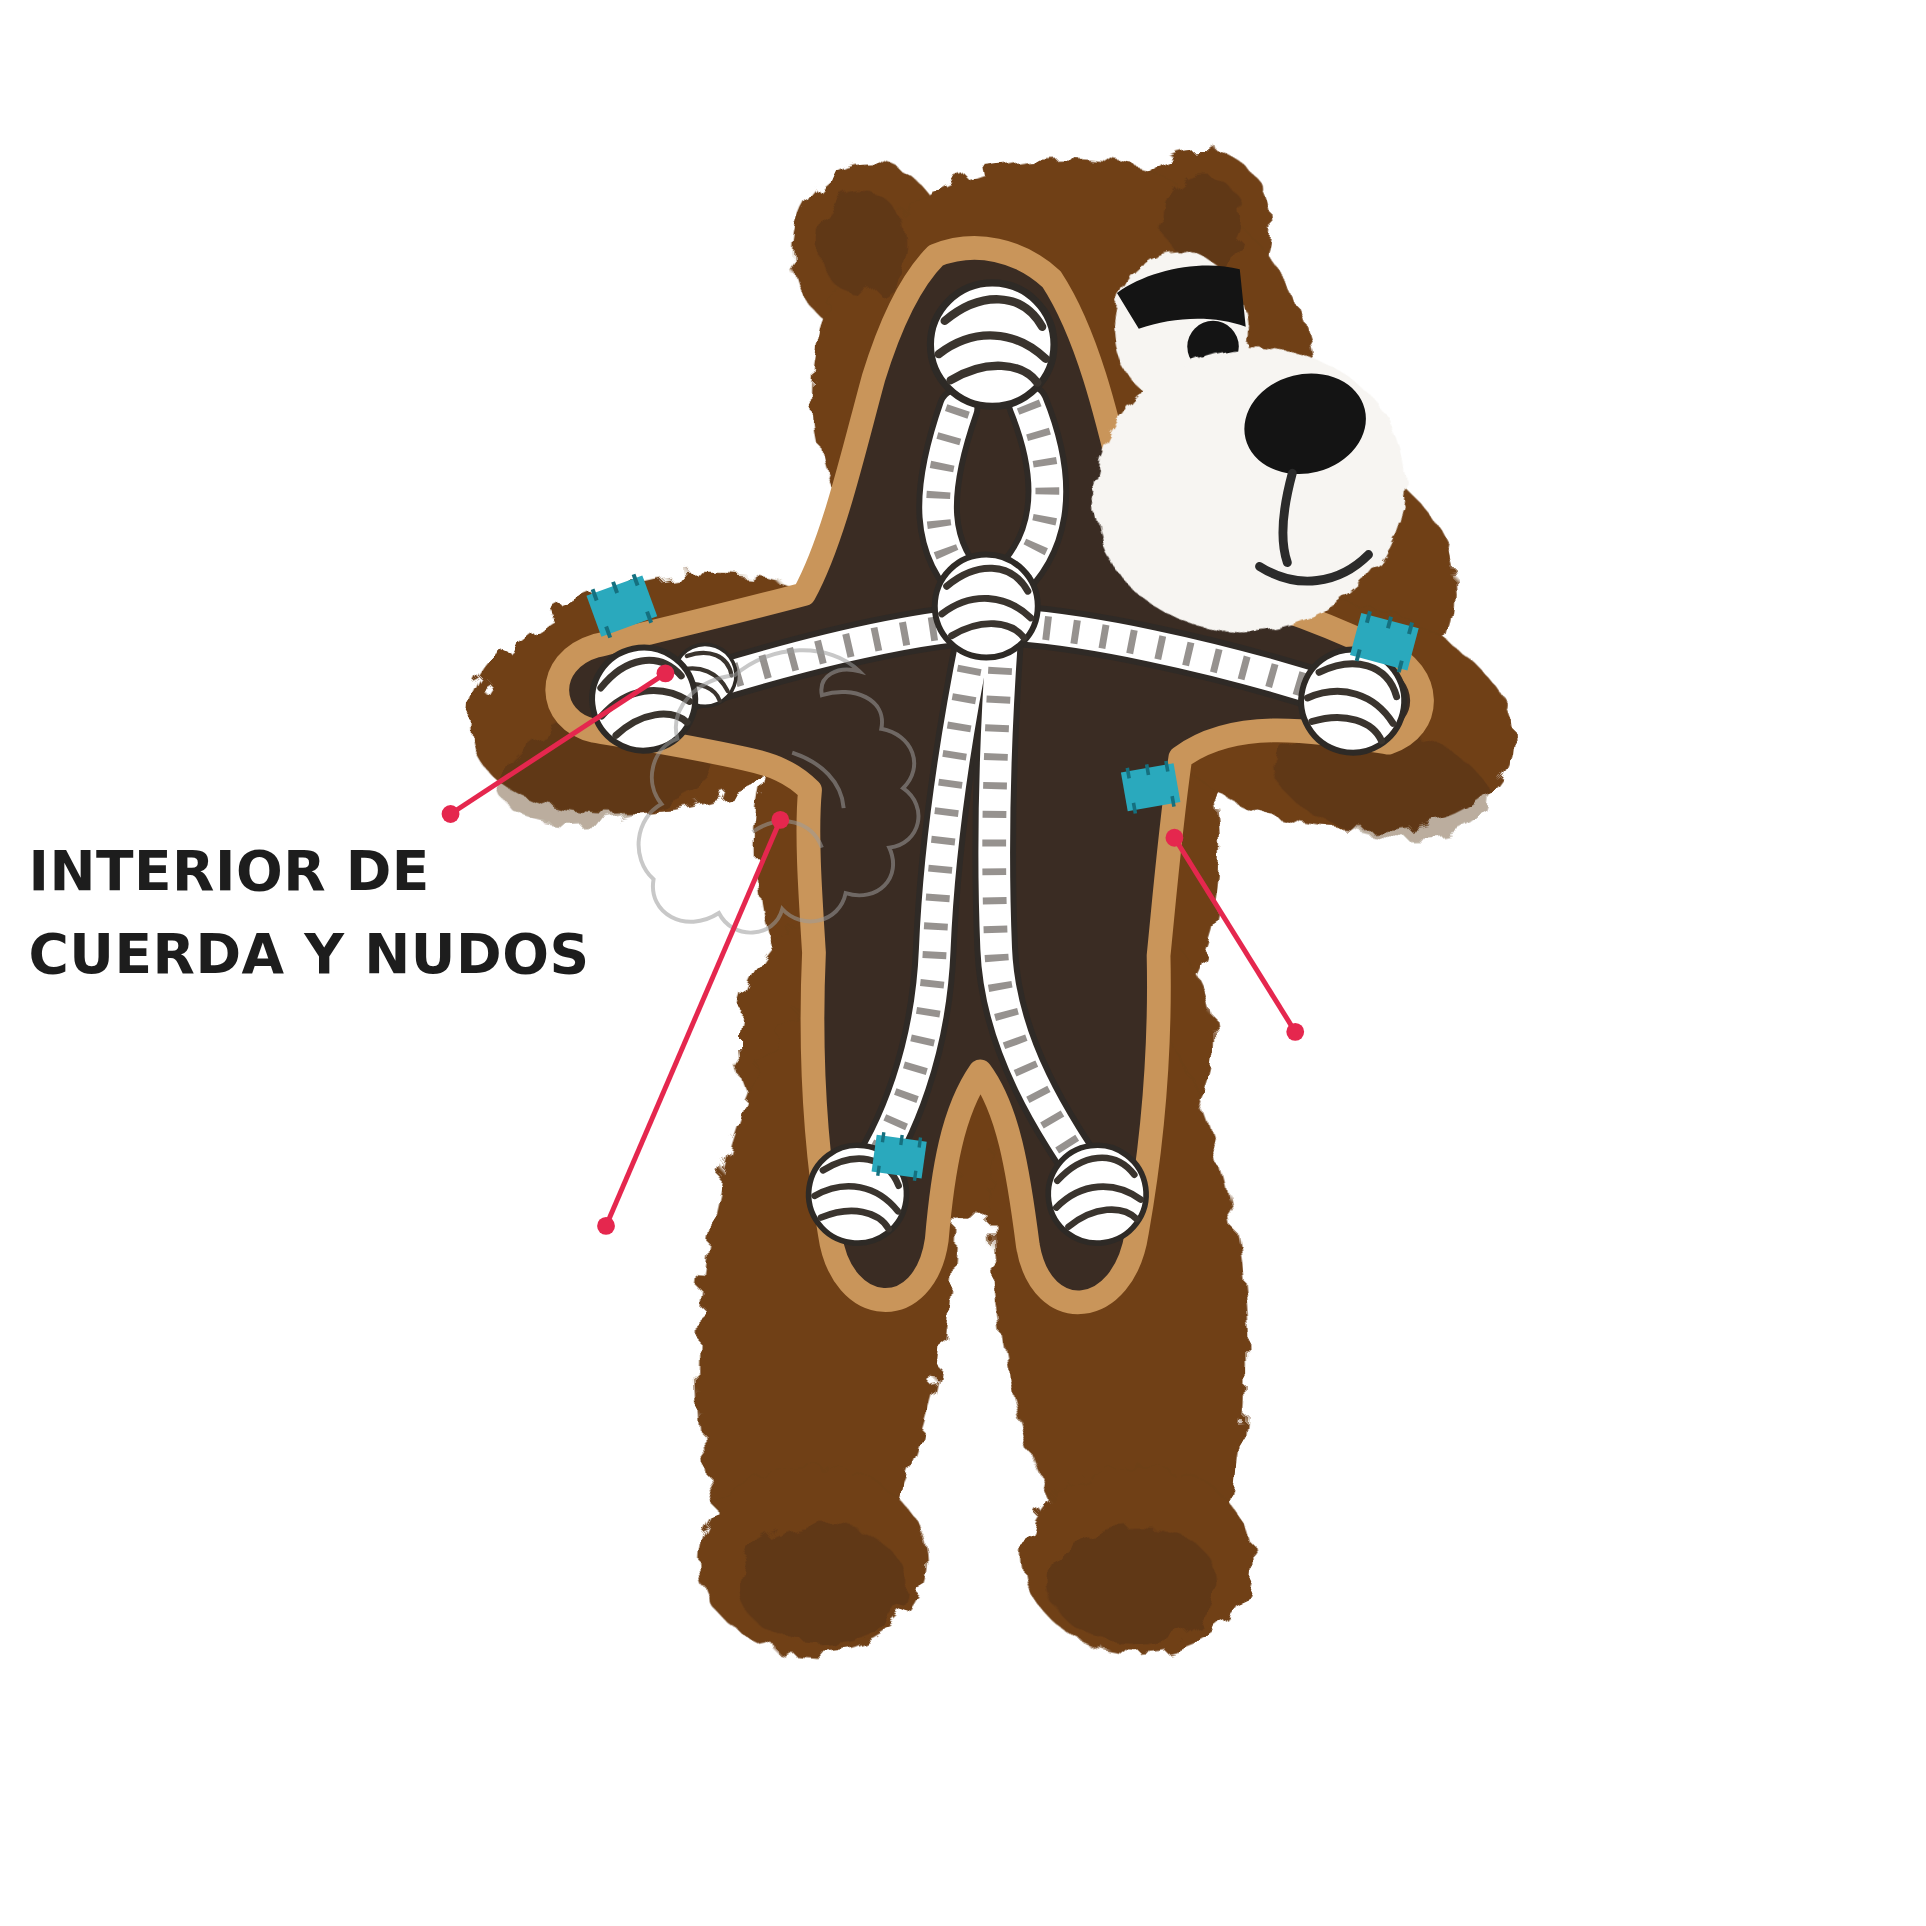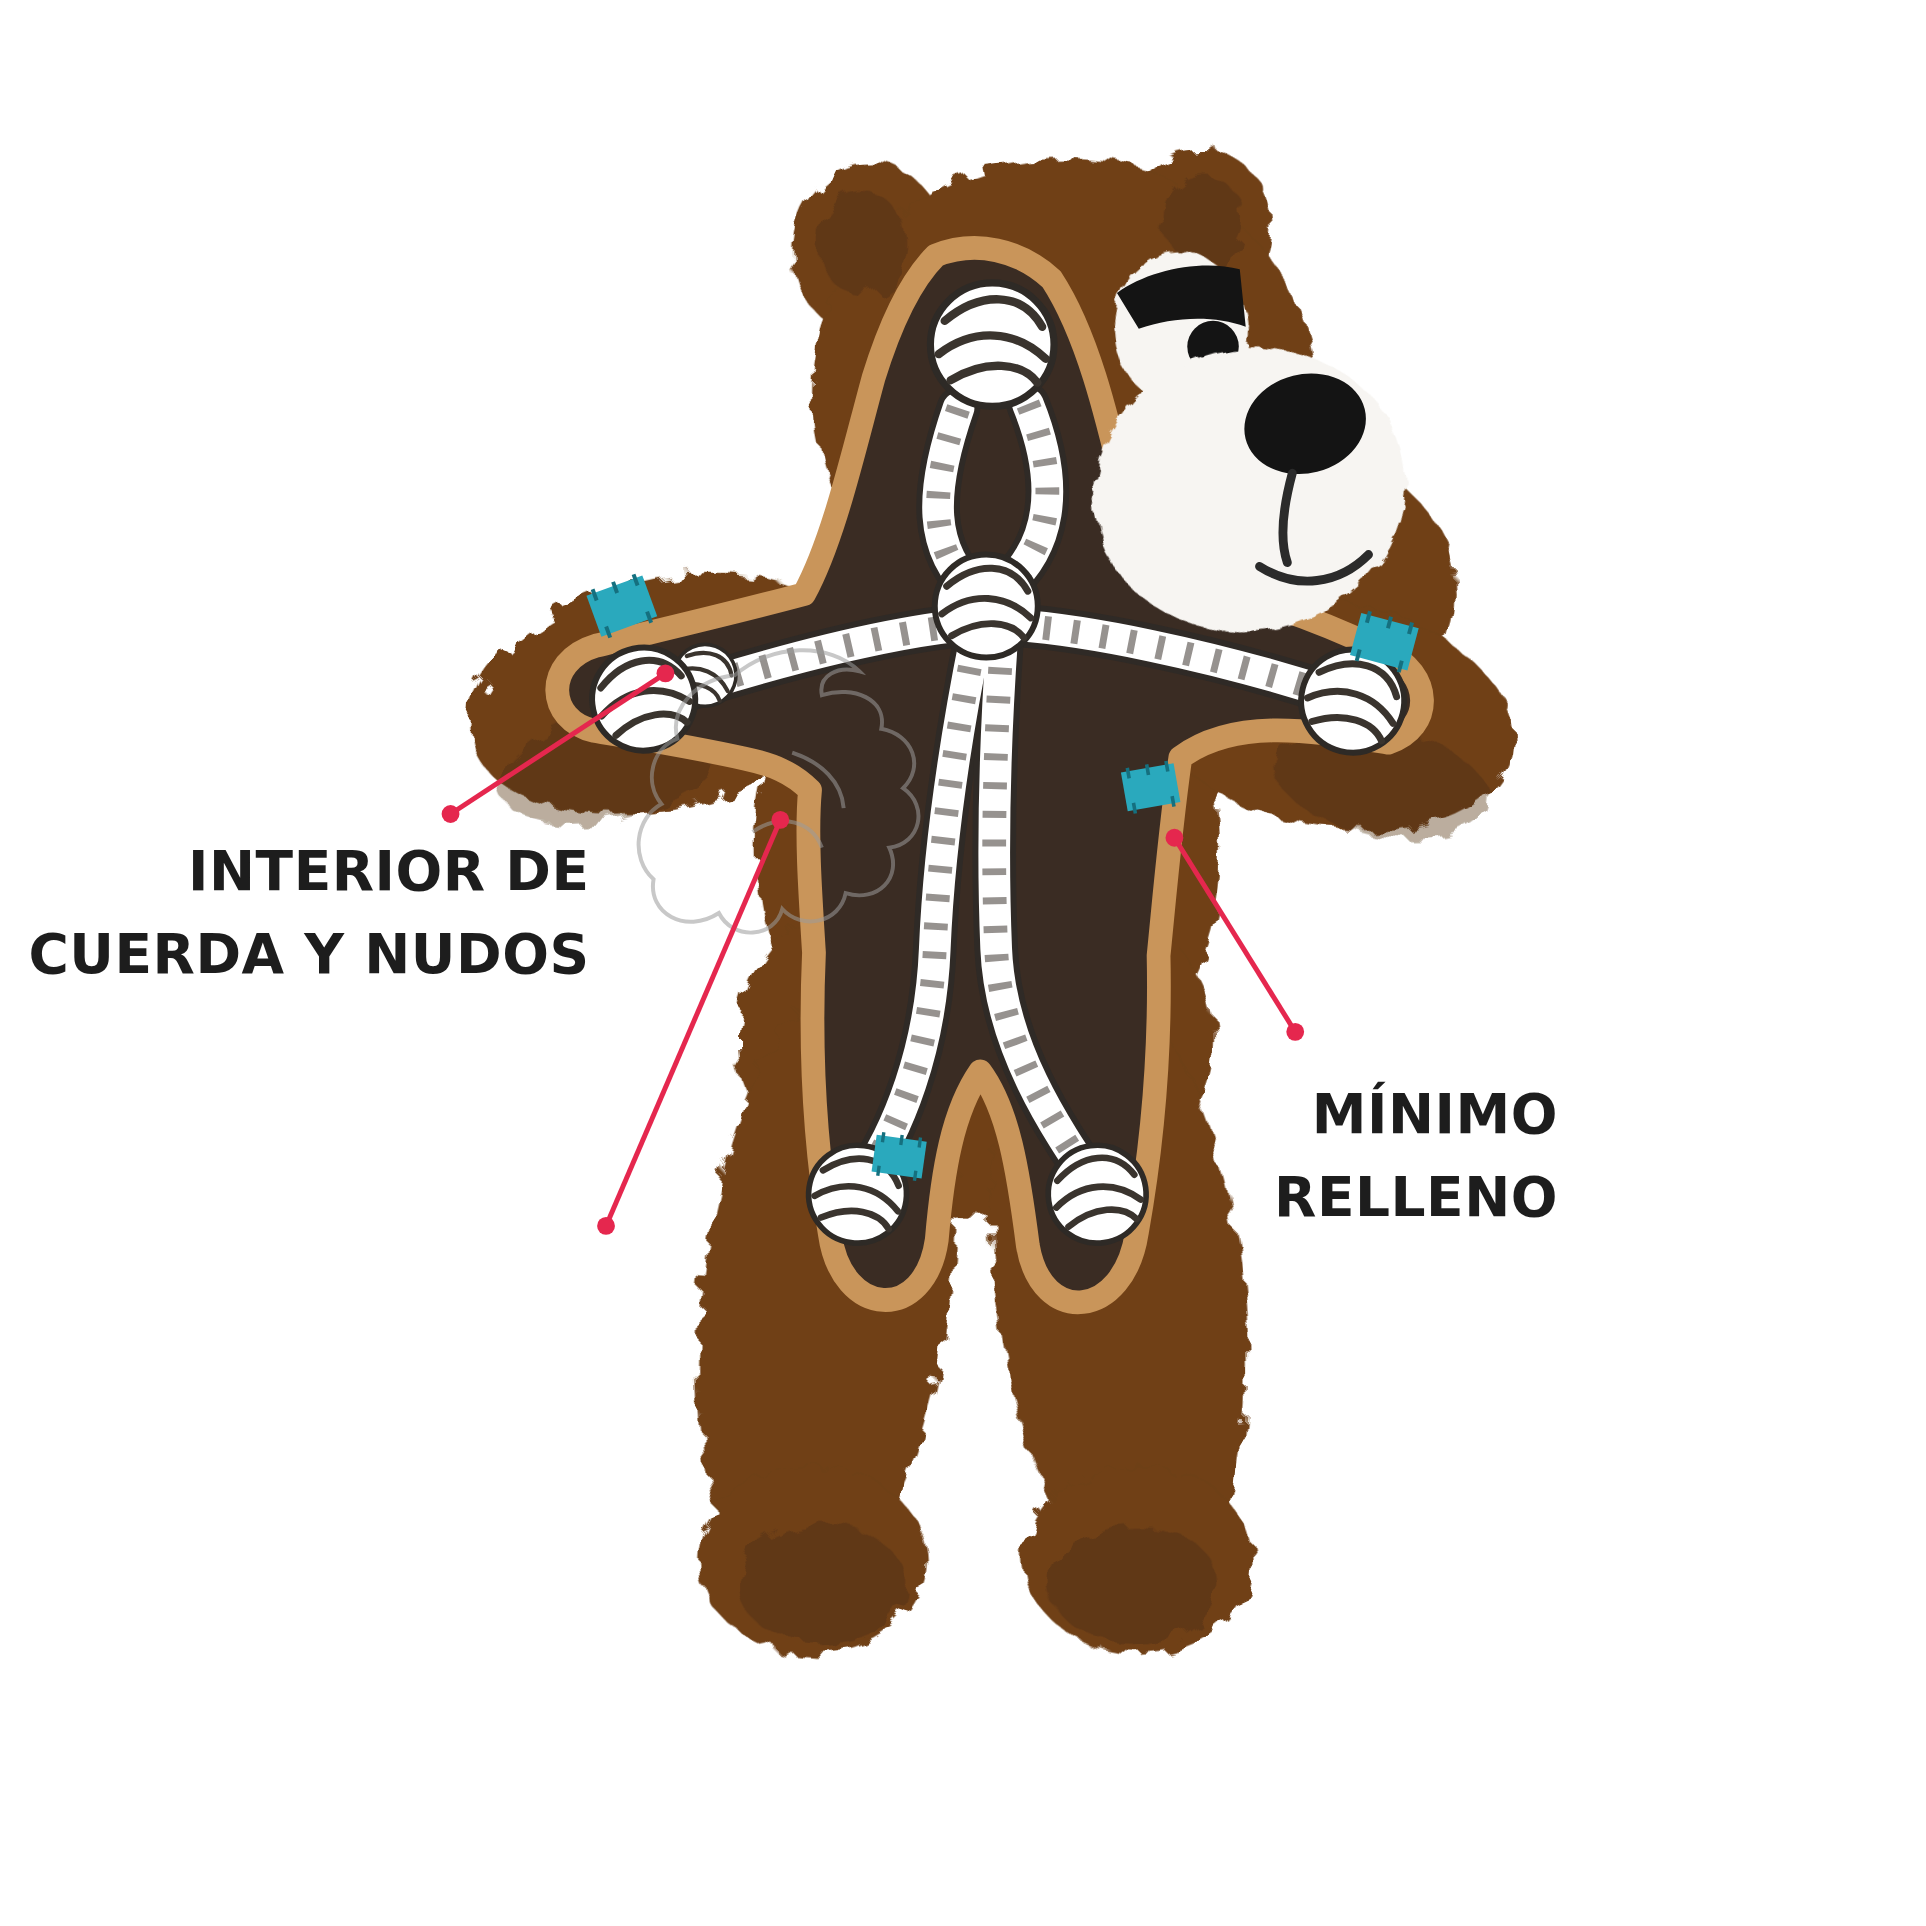--- a/index.html
+++ b/index.html
@@ -20,21 +20,21 @@
     width:1927px;
     height:1927px;
   }
   .label{
     position:absolute;
     transform:translateX(-50%);
     color:var(--text,#1d1d1d);
     font-weight:700;
     font-size:55px;
     line-height:1.5;
-    text-align:right;
+    text-align:left;
     white-space:pre-line;
     letter-spacing:0.5px;
   }
   .label-rope{left:309px;top:830px;}
   .label-minimal{left:1416px;top:1073px;}
   .label-soft{left:414px;top:1247px;}
 
   
   .fur{fill:var(--fur,#6f4018);}
   .fur-dark{fill:var(--fur-dark,#4a2a0e);opacity:.38;}
@@ -195,18 +195,16 @@
     <g>
       <line class="leader" x1="1308" y1="1042" x2="1186" y2="846"></line>
       <circle class="leader-dot" cx="1308" cy="1042" r="9"></circle>
       <circle class="leader-dot" cx="1186" cy="846" r="9"></circle>
     </g>
   </svg>
 
   <div class="label label-rope">INTERIOR DE
 CUERDA Y NUDOS</div>
 
-  <div class="label label-minimal">MÍNIMO
-RELLENO</div>
 
 
 </div>
 
 
 </body></html>

